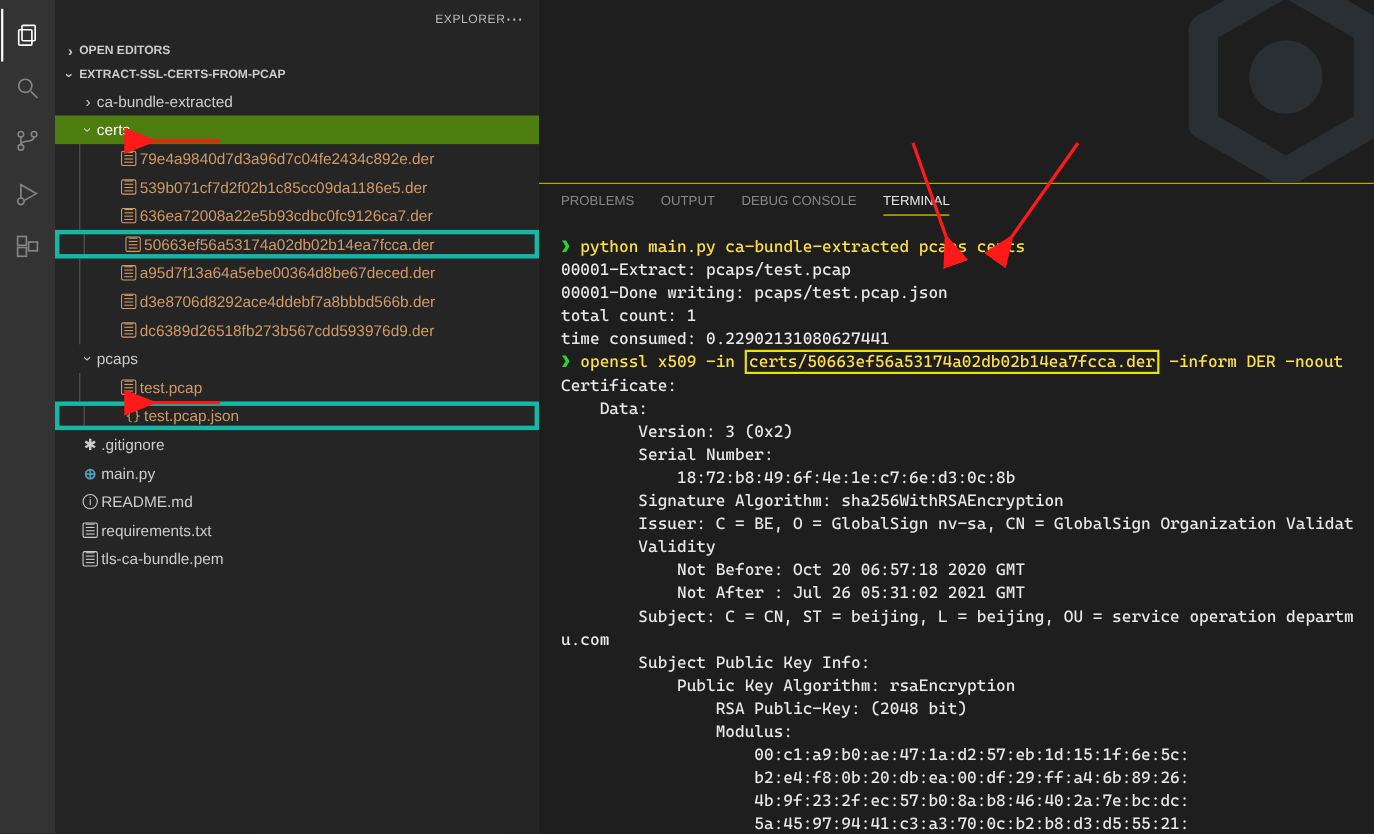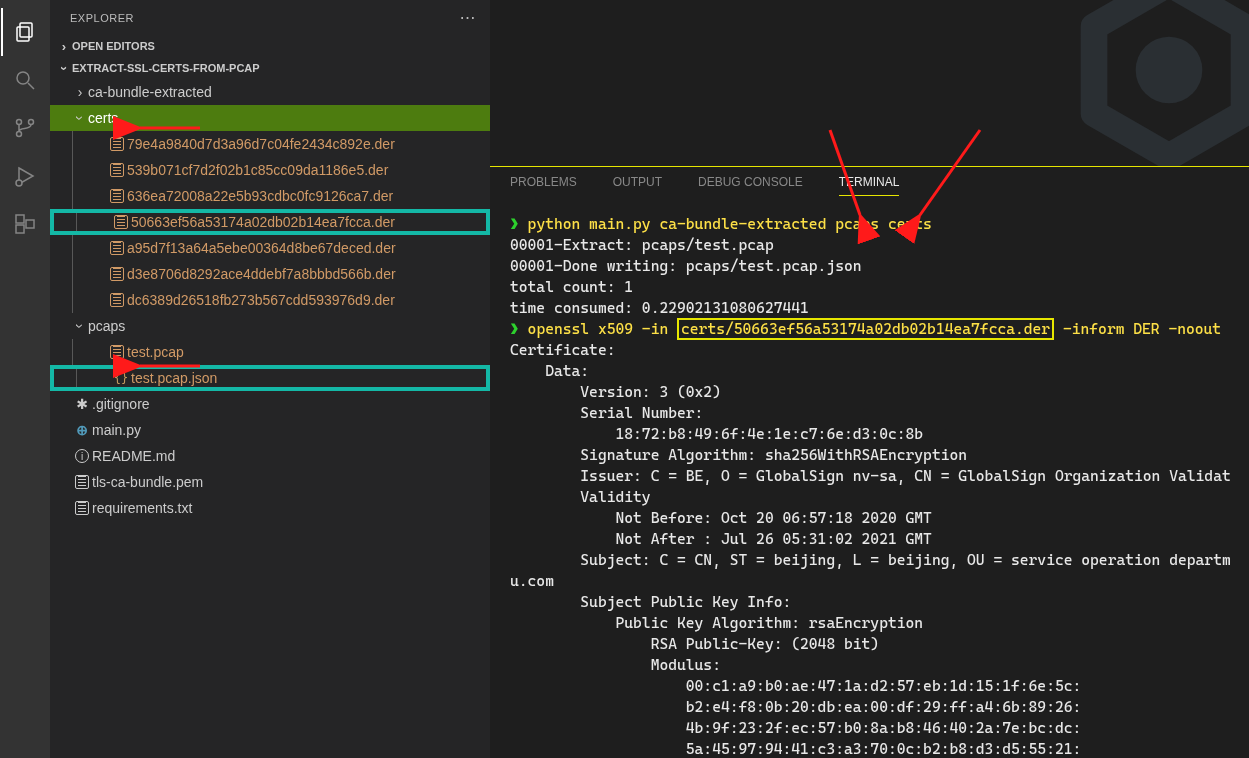--- a/index.html
+++ b/index.html
@@ -49,26 +49,25 @@
     width: 440px;
     background: #252526;
     display: flex;
     flex-direction: column;
     flex-shrink: 0;
   }
   .sidebar-header {
     height: 35px;
     display: flex;
     align-items: center;
-    justify-content: space-between;
+    justify-content: flex-end;
     padding: 0 14px 0 20px;
     font-size: 11px;
     color: #bbbbbb;
     letter-spacing: 0.5px;
-    gap: 23px;
   }
   .sidebar-header .dots { color: #bbbbbb; font-size: 16px; cursor: pointer; }
   .section-header {
     display: flex;
     align-items: center;
     height: 22px;
     font-size: 11px;
     font-weight: 700;
     color: #cccccc;
     padding-left: 6px;
@@ -127,21 +126,21 @@
   }
   .editor-blank {
     height: 166px;
     background: #1e1e1e;
     position: relative;
     overflow:hidden;
   }
   .tabs-strip {
     border-top: 1px solid #e6e600;
     display: flex;
-    gap: 36px;
+    gap: 24px;
     padding: 8px 20px 4px 20px;
     font-size: 12px;
     color: #888;
   }
   .tabs-strip .tab { cursor: pointer; padding-bottom: 6px; }
   .tabs-strip .tab.active { color: #e8e8e8; border-bottom: 1px solid #e6e600; }
   .terminal {
     flex: 1;
     font-family: "Cascadia Mono","Consolas",monospace;
     font-size: 15px;
@@ -324,27 +323,27 @@
     <div class="tree-row file normal pad-1">
         <span class="icon">
           <span class="icon-info">i</span>
         </span>
         <span class="label">README.md</span>
       </div>
     <div class="tree-row file normal pad-1">
         <span class="icon">
           <span class="icon-lines"></span>
         </span>
+        <span class="label">requirements.txt</span>
+      </div>
+    <div class="tree-row file normal pad-1">
+        <span class="icon">
+          <span class="icon-lines"></span>
+        </span>
         <span class="label">tls-ca-bundle.pem</span>
-      </div>
-    <div class="tree-row file normal pad-1">
-        <span class="icon">
-          <span class="icon-lines"></span>
-        </span>
-        <span class="label">requirements.txt</span>
       </div>
   </div>
 </div>
 
 <div class="main">
   <div class="editor-blank">
     <div class="hex-logo">
       <svg viewBox="0 0 120 120">
         <polygon points="60,8 105,34 105,86 60,112 15,86 15,34" fill="none" stroke="#2a2f33" stroke-width="16" stroke-linejoin="round"></polygon>
         <circle cx="60" cy="60" r="20" fill="#2a2f33"></circle>

